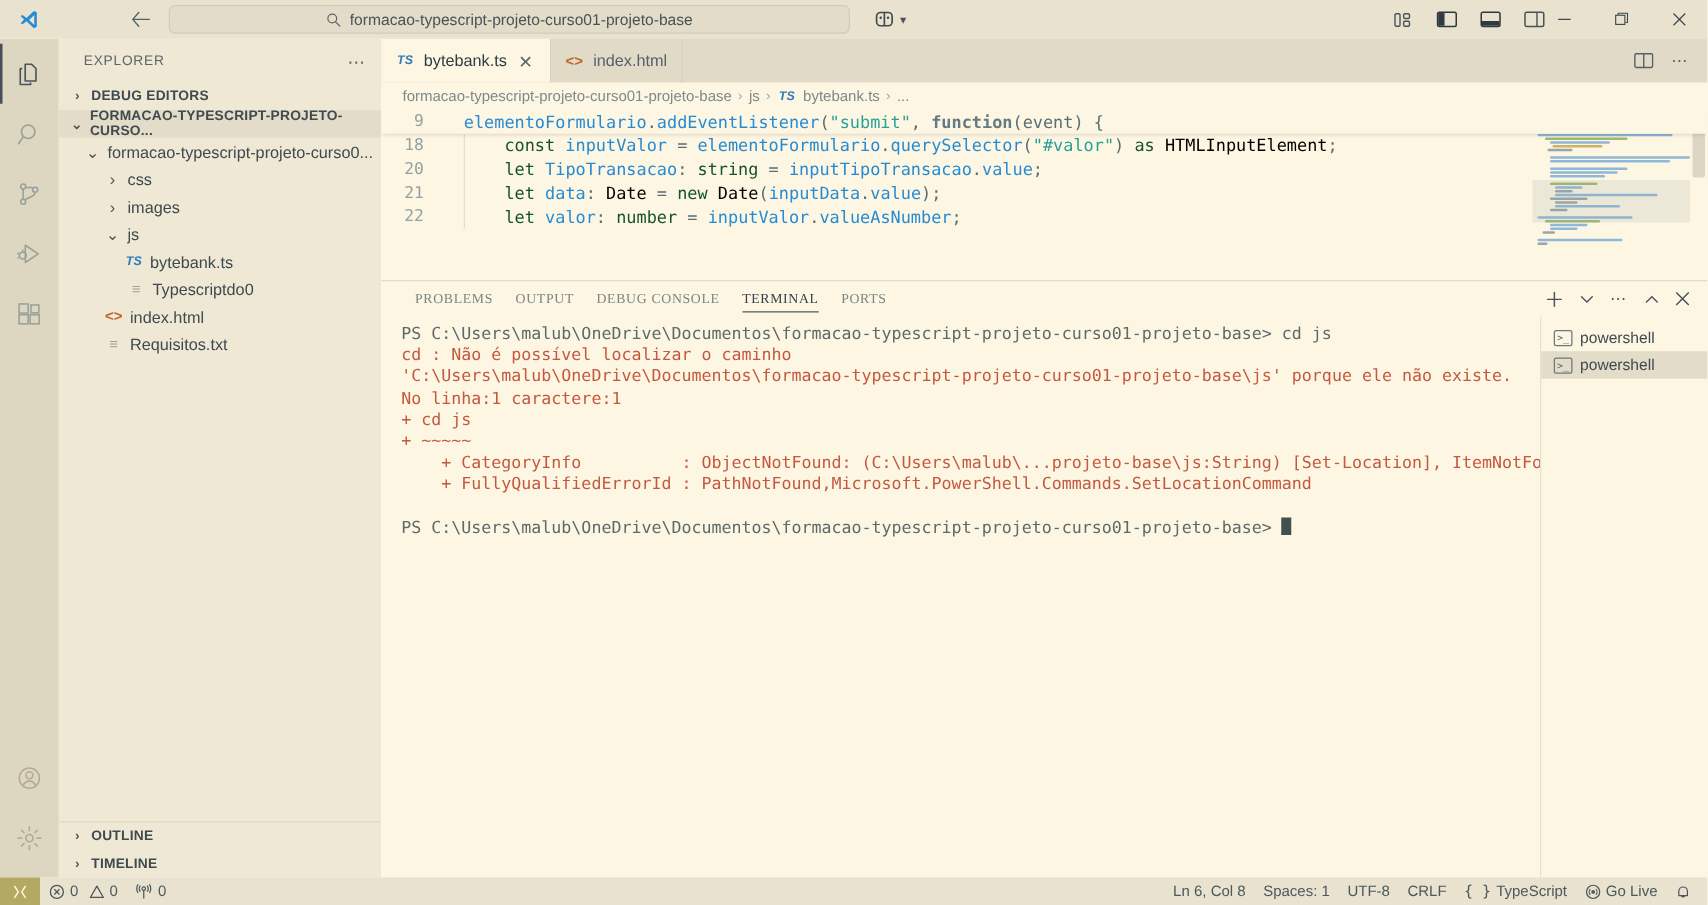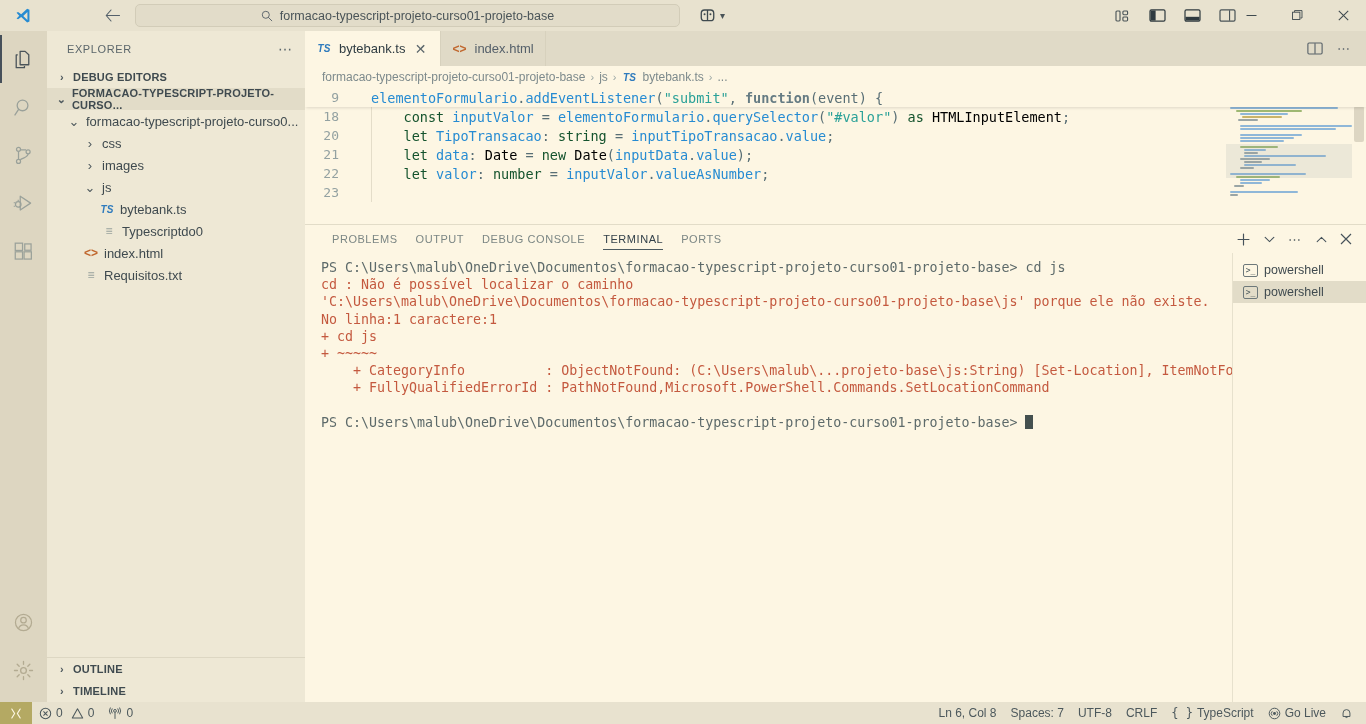--- a/index.html
+++ b/index.html
@@ -139,21 +139,21 @@
   }
   .mm-line { height: 2px; margin: 1px 0 0 4px; border-radius:1px; }
   .edscroll {
     position: absolute; right: 0; top: 0; width: 14px; bottom: 0; background: #fdf6e3; z-index: 2;
   }
   .edscroll-thumb { position: absolute; right: 2px; top: 18px; width: 10px; height: 36px; background: #ddd6c3; border-radius: 2px; }
   .mm-slider { position:absolute; right:14px; top: 56px; width: 126px; height: 34px; background: rgba(147,161,161,.16); z-index: 3;}
 
   
   .panel { flex: 0 0 auto; height: 478px; display: flex; flex-direction: column; background: #fdf6e3; border-top: 1px solid #e2dcc8; }
-  .panel-head { height: 28px; flex: 0 0 28px; display: flex; align-items: center; position: relative; padding-left: 18px; }
+  .panel-head { height: 28px; flex: 0 0 28px; display: flex; align-items: center; position: relative; padding-left: 18px; font-family: Liberation Serif, serif; }
   .p-tab {
     font-size: 11px; letter-spacing: .55px; color: #7b8684; padding: 0 9px; height: 28px;
     display: flex; align-items: center; cursor: pointer; position: relative;
   }
   .p-tab.active { color: #33414a; }
   .p-tab.active::after {
     content:""; position: absolute; left: 9px; right: 9px; bottom: 3px; height: 1px; background: #4c5a60;
   }
   .panel-actions { position: absolute; right: 0; top: 0; height: 28px; display: flex; align-items: center; gap: 13px; padding-right: 14px; color: #4c575c; }
 
@@ -435,21 +435,20 @@
             <span class="ln">9</span>
             <span class="code-txt" id="sticky-tokens"><span class="t-var">elementoFormulario</span><span class="t-punct">.</span><span class="t-var">addEventListener</span><span class="t-punct">(</span><span class="t-str">"submit"</span><span class="t-punct">, </span><span class="t-fn">function</span><span class="t-punct">(</span><span class="t-plain">event</span><span class="t-punct">) {</span></span>
           </div>
         </div>
         <div class="code-body" id="code-lines">
           <div class="guide"></div>
         <div class="code-line"><span class="ln">18</span><span class="code-txt">    <span class="t-kw">const</span><span class="t-plain"> </span><span class="t-var">inputValor</span><span class="t-punct"> = </span><span class="t-var">elementoFormulario</span><span class="t-punct">.</span><span class="t-var">querySelector</span><span class="t-punct">(</span><span class="t-str">"#valor"</span><span class="t-punct">) </span><span class="t-kw">as</span><span class="t-plain"> </span><span class="t-type">HTMLInputElement</span><span class="t-punct">;</span></span></div>
             <div class="code-line"><span class="ln">20</span><span class="code-txt">    <span class="t-kw">let</span><span class="t-plain"> </span><span class="t-var">TipoTransacao</span><span class="t-punct">: </span><span class="t-kw">string</span><span class="t-punct"> = </span><span class="t-var">inputTipoTransacao</span><span class="t-punct">.</span><span class="t-prop">value</span><span class="t-punct">;</span></span></div>
             <div class="code-line"><span class="ln">21</span><span class="code-txt">    <span class="t-kw">let</span><span class="t-plain"> </span><span class="t-var">data</span><span class="t-punct">: </span><span class="t-type">Date</span><span class="t-punct"> = </span><span class="t-kw">new</span><span class="t-plain"> </span><span class="t-type">Date</span><span class="t-punct">(</span><span class="t-var">inputData</span><span class="t-punct">.</span><span class="t-prop">value</span><span class="t-punct">);</span></span></div>
             <div class="code-line"><span class="ln">22</span><span class="code-txt">    <span class="t-kw">let</span><span class="t-plain"> </span><span class="t-var">valor</span><span class="t-punct">: </span><span class="t-kw">number</span><span class="t-punct"> = </span><span class="t-var">inputValor</span><span class="t-punct">.</span><span class="t-prop">valueAsNumber</span><span class="t-punct">;</span></span></div>
-            <div class="code-line"><span class="ln">23</span><span class="code-txt"></span></div>
           </div>
 
         <div class="minimap" id="minimap">
             <div class="mm-line" style="width: 28px; background: rgb(107, 158, 201); margin-left: 4px;"></div>
             <div class="mm-line" style="width: 0px; background: transparent; margin-left: 4px;"></div>
             <div class="mm-line" style="width: 96px; background: rgb(143, 183, 216); margin-left: 4px;"></div>
             <div class="mm-line" style="width: 54px; background: rgb(138, 169, 95); margin-left: 8px;"></div>
             <div class="mm-line" style="width: 8px; background: rgb(154, 165, 165); margin-left: 4px;"></div>
             <div class="mm-line" style="width: 0px; background: transparent; margin-left: 4px;"></div>
             <div class="mm-line" style="width: 108px; background: rgb(143, 183, 216); margin-left: 4px;"></div>
@@ -565,21 +564,21 @@
         <svg width="14" height="13" viewBox="0 0 15 14">
             <circle cx="7.5" cy="4.2" r="1.5" stroke="#4c585c" stroke-width="1.05" fill="none"></circle>
             <path d="M4.6 1.6a4.2 4.2 0 0 0 0 5.2M10.4 1.6a4.2 4.2 0 0 1 0 5.2M2.6 0.6a6.6 6.6 0 0 0 0 7.2M12.4 0.6a6.6 6.6 0 0 1 0 7.2" stroke="#4c585c" stroke-width="1.05" fill="none"></path>
             <path d="M7.5 5.8v7" stroke="#4c585c" stroke-width="1.05"></path>
           </svg>
       </span>
       <span>0</span>
     </div>
     <div class="st-fill"></div>
     <div class="st-item">Ln 6, Col 8</div>
-    <div class="st-item">Spaces: 7</div>
+    <div class="st-item">Spaces: 1</div>
     <div class="st-item">UTF-8</div>
     <div class="st-item">CRLF</div>
     <div class="st-item">
       <span style="font-family:'DejaVu Sans Mono',monospace;">{ }</span>
       <span>TypeScript</span>
     </div>
     <div class="st-item">
       <span>
         <svg width="13" height="13" viewBox="0 0 14 14">
             <circle cx="7" cy="7" r="5.7" stroke="#4c585c" stroke-width="1.05" fill="none"></circle>

